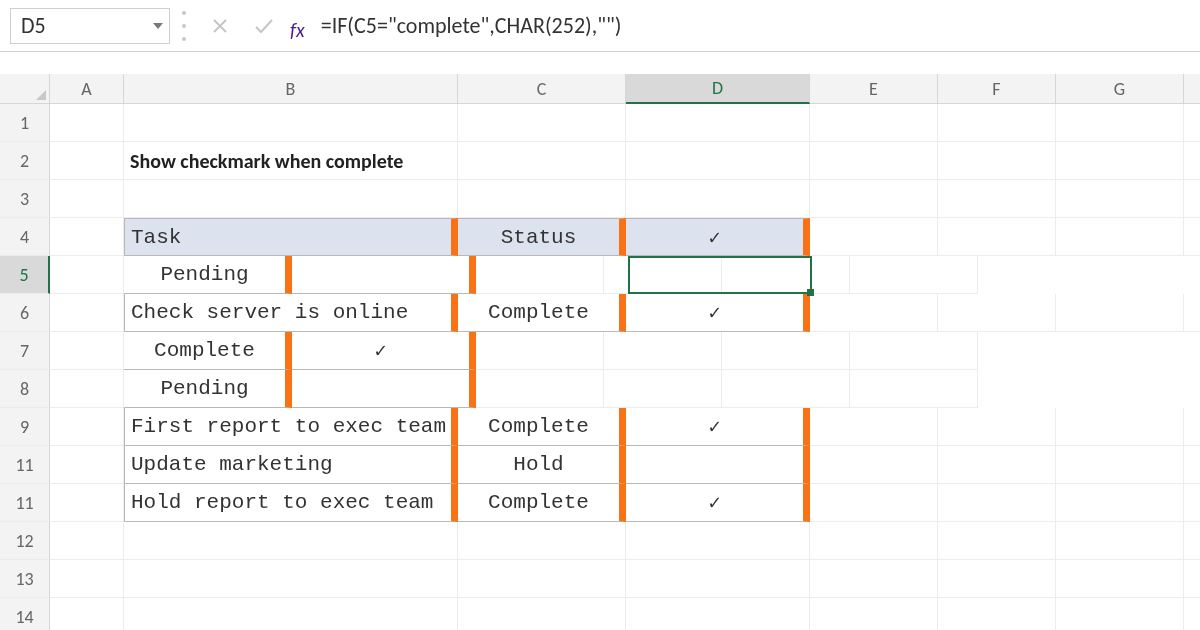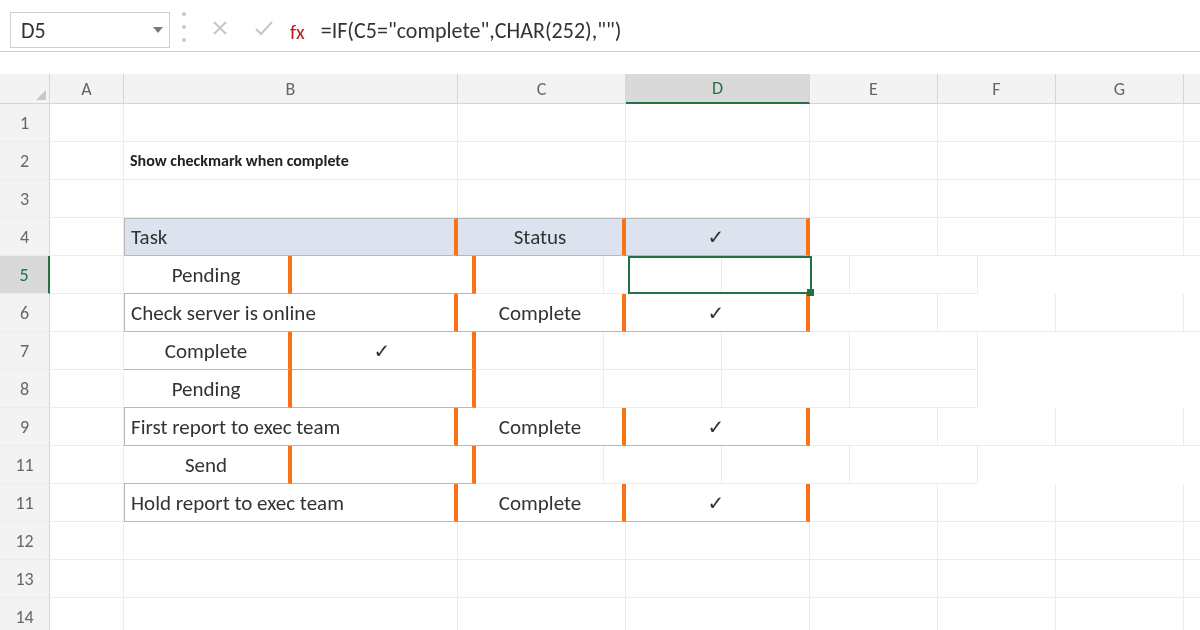--- a/index.html
+++ b/index.html
@@ -9,20 +9,21 @@
     background: #fff;
     width: 1200px; height: 630px;
     overflow: hidden;
   }
 
   
   .formula-bar {
     height: 52px;
     border-bottom: 1px solid #d0d0d0;
     display: flex;
+    align-items: center;
     padding: 12px 10px;
     color: #444;
     font-size: 22px;
   }
   .name-box {
     width: 160px; height: 36px;
     border: 1px solid #cfcfcf;
     background: #fff;
     display: flex; align-items: center;
     padding: 0 10px;
@@ -47,21 +48,22 @@
     width: 4px; height: 4px; background: #c8c8c8; border-radius: 50%;
   }
   .fb-btn {
     width: 32px; height: 32px;
     display: flex; align-items: center; justify-content: center;
     color: #bdbdbd;
     margin: 0 6px;
   }
   .fb-btn svg { display: block; }
   .fx-label {
-    color: #b91c1c;
+    font-style: italic;
+    color: #4c1d95;
     font-size: 20px;
     margin: 8px 14px 0 4px;
   }
   .formula-input {
     flex: 1;
     height: 36px;
     border: none;
     outline: none;
     font-size: 22px;
     font-family: Calibri, "Segoe UI", Arial, sans-serif;
@@ -160,34 +162,35 @@
   .cD { width: 184px; }
   .cE { width: 128px; }
   .cF { width: 118px; }
   .cG { width: 128px; }
   .cH { width: 128px; }
 
   
   .tbl .cell.cB,
   .tbl .cell.cC,
   .tbl .cell.cD {
-    border-right: 4px solid #f97316;
+    border-right: 7px solid #f97316;
     border-bottom: 1px solid #b8b8b8;
+    font-family: Liberation Mono, monospace;
   }
   .tbl .cell.cB { border-left: 1px solid #b8b8b8; }
   .row.theadrow .cell.cB,
   .row.theadrow .cell.cC,
   .row.theadrow .cell.cD {
     border-top: 1px solid #b8b8b8;
     background: #dde3ee;
   }
 
   .title {
     font-weight: 700;
-    font-size: 16px;
+    font-size: 20px;
     color: #222;
   }
 
   .check { font-size: 20px; color: #333; }
 
   
   .active-cell {
     position: absolute;
     border: 2px solid #217346;
     pointer-events: none;
@@ -350,21 +353,22 @@
         <div class="cell cB">First report to exec team</div>
         <div class="cell cC center">Complete</div>
         <div class="cell cD center check">✓</div>
         <div class="cell cE"></div>
         <div class="cell cF"></div>
         <div class="cell cG"></div>
         <div class="cell cH"></div>
       </div>
       <div class="row tbl">
         <div class="cell cA" style="border-right:1px solid #ececec;border-bottom:1px solid #ececec"></div>
-        <div class="cell cC center">Send</div>
+        <div class="cell cB">Update marketing</div>
+        <div class="cell cC center">Hold</div>
         <div class="cell cD center check"></div>
         <div class="cell cE"></div>
         <div class="cell cF"></div>
         <div class="cell cG"></div>
         <div class="cell cH"></div>
       </div>
       <div class="row tbl">
         <div class="cell cA" style="border-right:1px solid #ececec;border-bottom:1px solid #ececec"></div>
         <div class="cell cB">Hold report to exec team</div>
         <div class="cell cC center">Complete</div>

